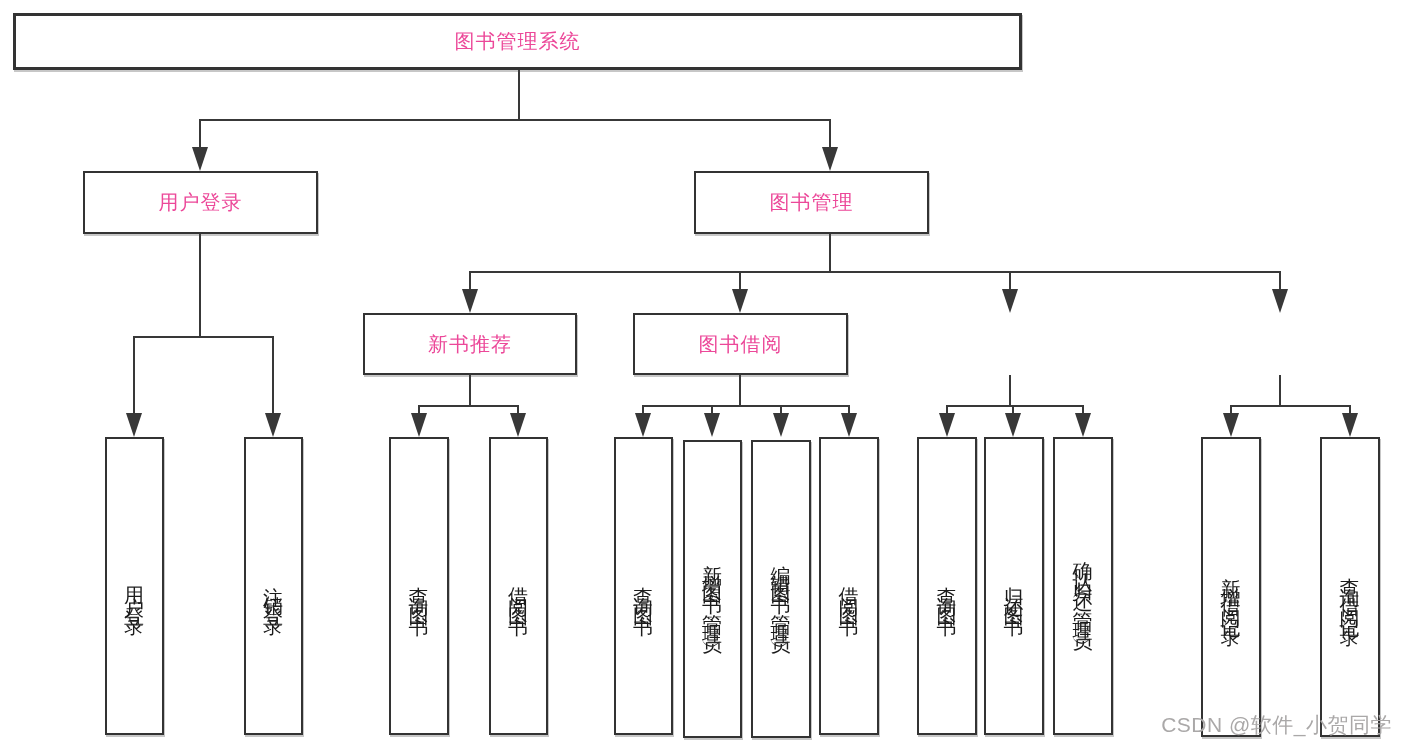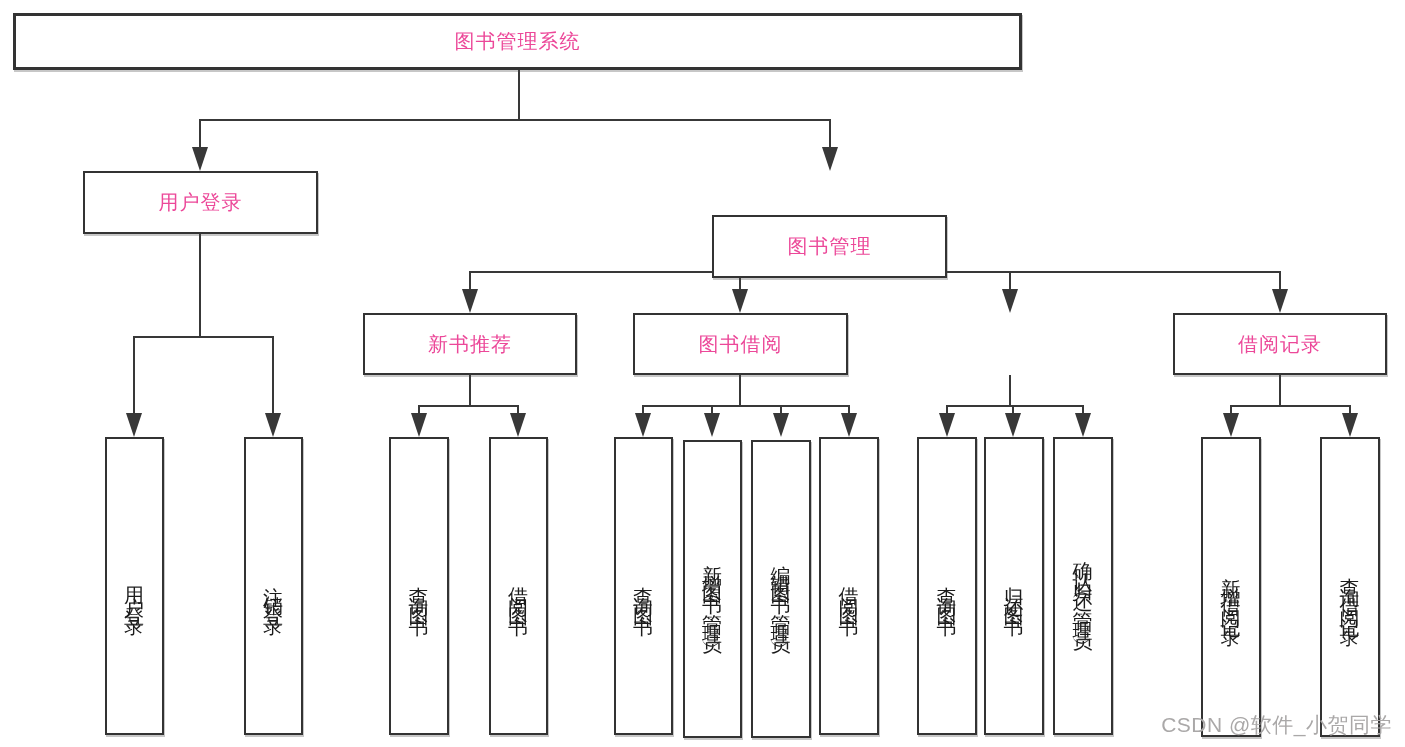--- a/index.html
+++ b/index.html
@@ -99,32 +99,29 @@
     <div class="arrow" style="left:1342px;top:413px;"></div>
   </div>
 
   <div class="hbox root" style="left:13px;top:13px;width:1009px;height:57px;">
     <span>图书管理系统</span>
   </div>
 
   <div class="hbox" style="left:83px;top:171px;width:235px;height:63px;">
     <span>用户登录</span>
   </div>
-  <div class="hbox" style="left:712px;top:171px;width:235px;height:63px;margin-top:44px;">
+  <div class="hbox" style="left:694px;top:171px;width:235px;height:63px;">
     <span>图书管理</span>
   </div>
 
   <div class="hbox" style="left:363px;top:313px;width:214px;height:62px;">
     <span>新书推荐</span>
   </div>
   <div class="hbox" style="left:633px;top:313px;width:215px;height:62px;">
     <span>图书借阅</span>
-  </div>
-  <div class="hbox" style="left:1173px;top:313px;width:214px;height:62px;">
-    <span>借阅记录</span>
   </div>
 
   <div class="vbox" style="left:105px;top:437px;width:59px;height:298px;">
     <span class="vtext">用户登录</span>
   </div>
   <div class="vbox" style="left:244px;top:437px;width:59px;height:298px;">
     <span class="vtext">注销登录</span>
   </div>
 
   <div class="vbox" style="left:389px;top:437px;width:60px;height:298px;">

